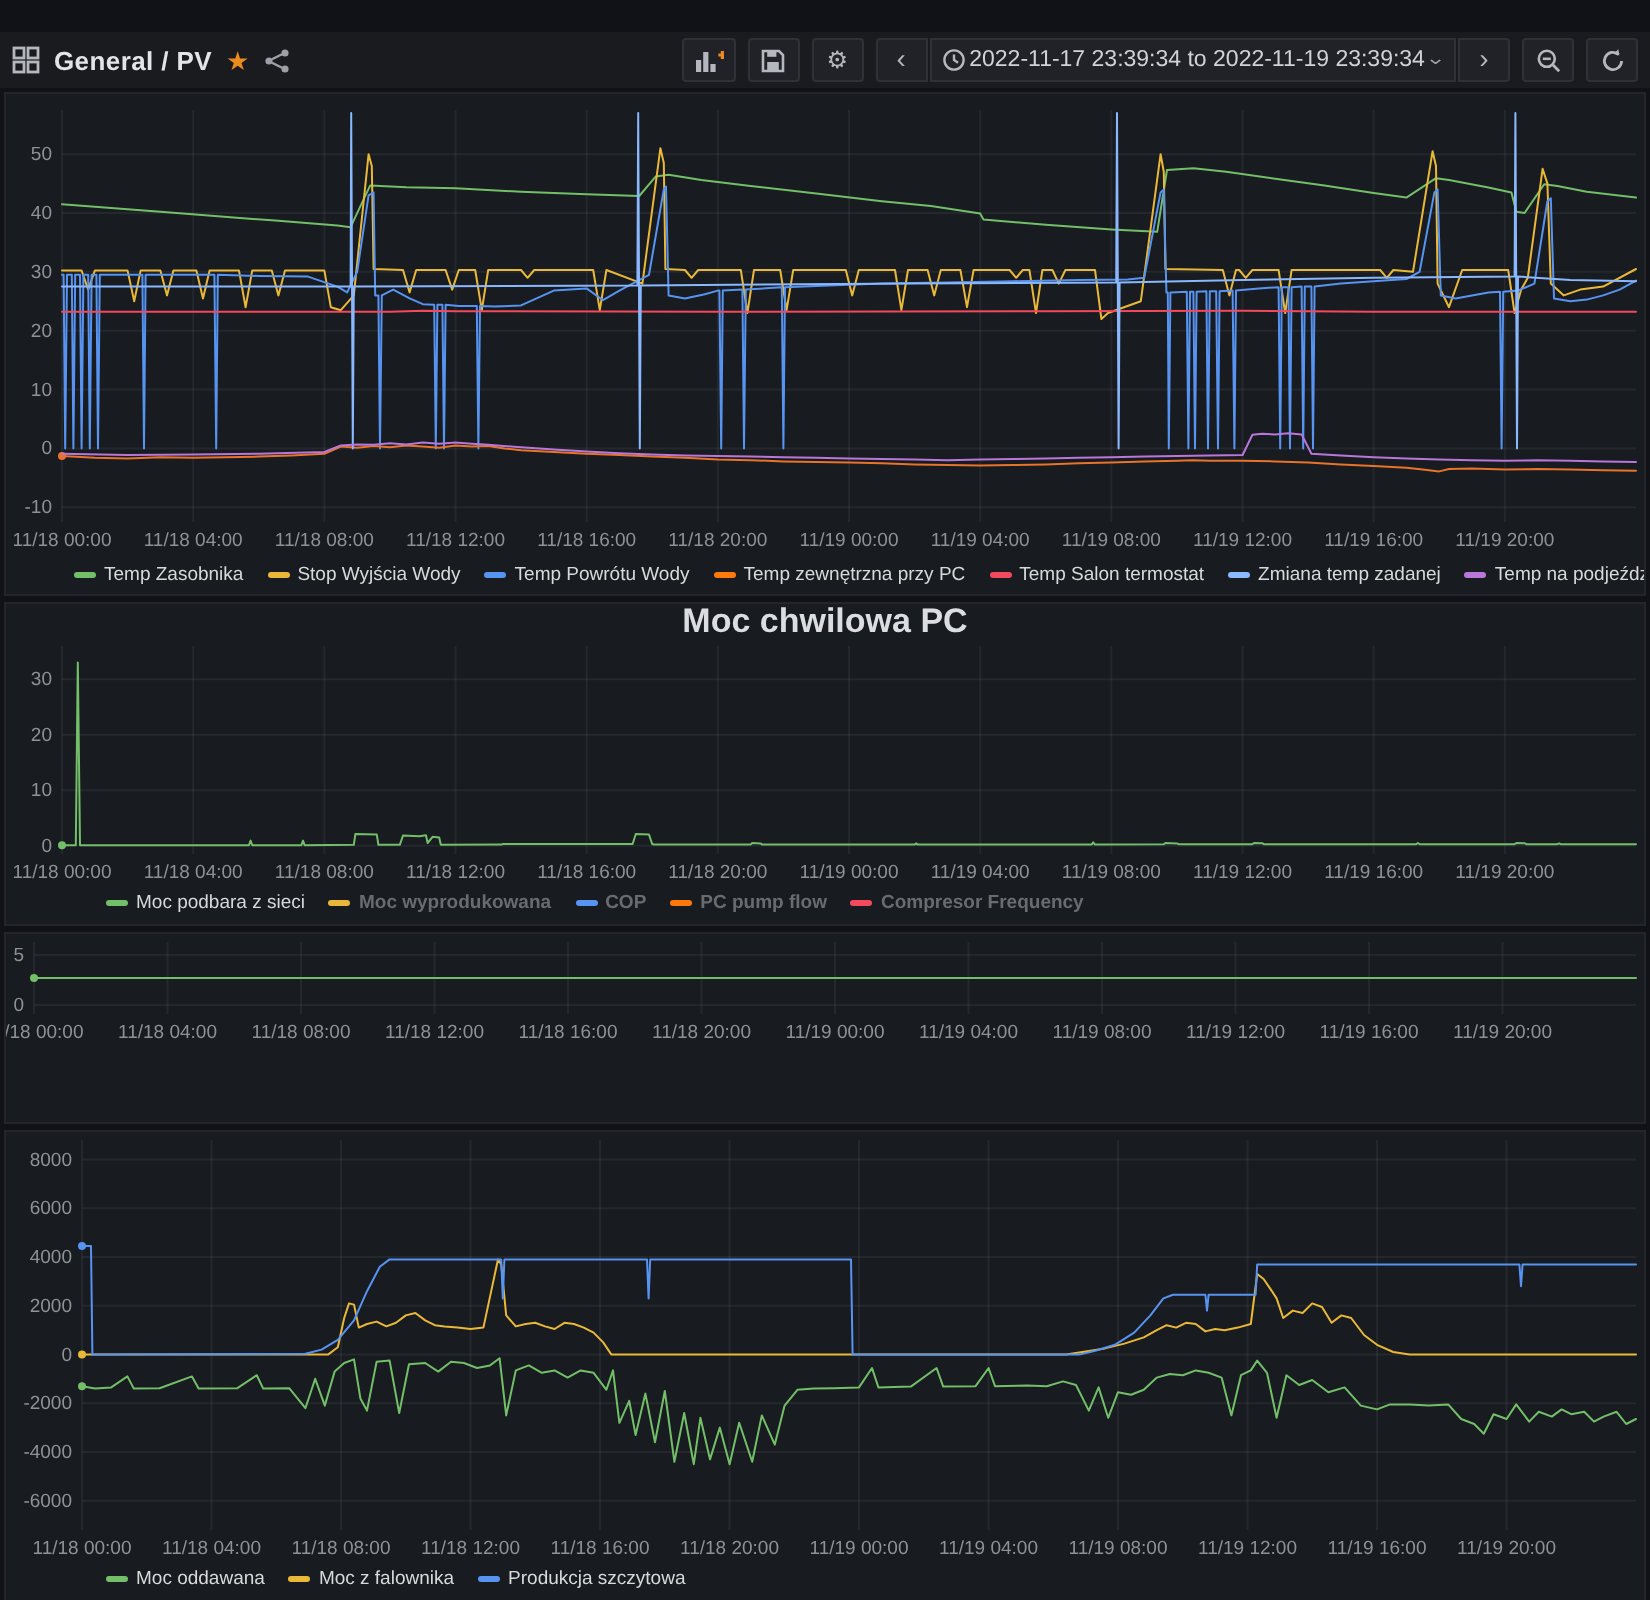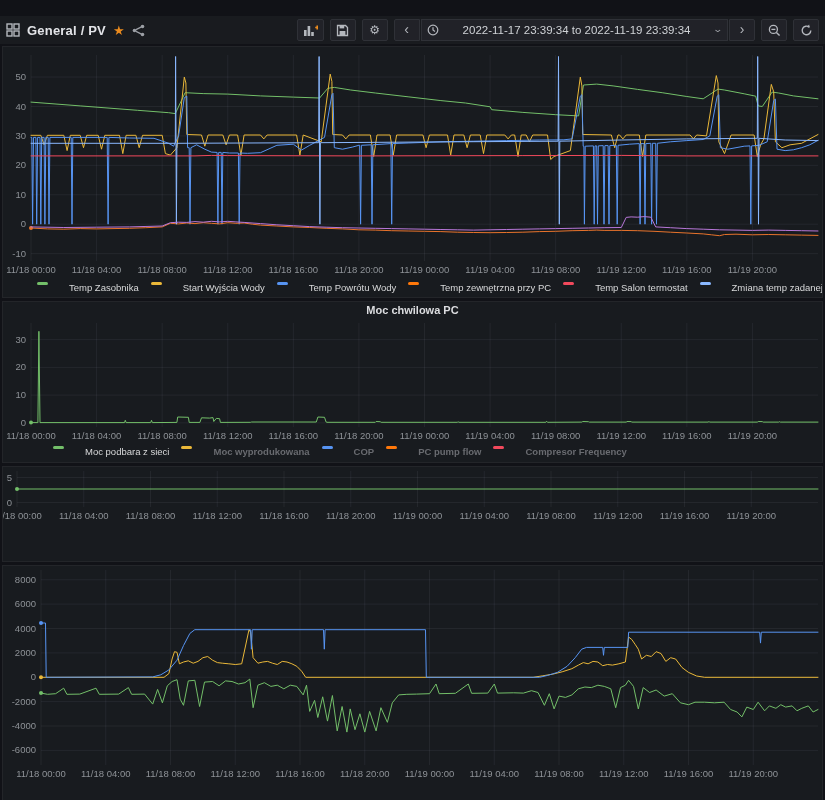--- a/index.html
+++ b/index.html
@@ -12,37 +12,37 @@
   .crumb{color:#e3e4e8;font-size:13px;font-weight:700;letter-spacing:.2px;}
   .star{color:#eb8b1e;font-size:13px;line-height:1;}
   .hright{display:flex;align-items:center;gap:6px;}
   .hbtn{height:22px;min-width:26px;background:#212228;border:1px solid #2f3137;border-radius:2px;
     display:flex;align-items:center;justify-content:center;color:#b4b7bd;font-size:12px;
     padding:0 5px;box-sizing:border-box;cursor:pointer;}
   .tgroup{display:flex;align-items:center;gap:1px;}
   .tgroup .hbtn{border-radius:0;}
   .tgroup .hbtn:first-child{border-radius:2px 0 0 2px;}
   .tgroup .hbtn:last-child{border-radius:0 2px 2px 0;}
-  .trange{display:flex;gap:24px;color:#cfd2d6;font-size:11.5px;white-space:nowrap;}
+  .trange{display:flex;gap:2px;color:#cfd2d6;font-size:11.5px;white-space:nowrap;}
   .caret{font-size:9px;color:#9da0a6;transform:scaleX(1.4);}
   .chev{font-size:14px;line-height:1;margin-top:-2px;}
   .icon-svg{display:block;}
   
   .panel{position:absolute;left:2px;width:821px;background:#181b1f;border:1px solid #232529;
     box-sizing:border-box;}
   .p1{top:30px;height:252px;}
   .p2{top:285px;height:162px;}
   .p3{top:450px;height:96px;}
   .p4{top:549px;height:251px;}
-  .ptitle{height:17px;line-height:17px;text-align:center;color:#dcdde0;font-size:11px;
+  .ptitle{height:17px;line-height:17px;text-align:center;color:#dcdde0;font-size:17px;
     font-weight:700;cursor:pointer;}
   svg.chart{display:block;}
   .legend{display:flex;flex-wrap:nowrap;align-items:center;gap:12px;height:16px;
     font-size:9.5px;color:#d8d9da;overflow:hidden;}
-  .legend .li{display:flex;align-items:flex-start;gap:21px;white-space:nowrap;cursor:pointer;}
+  .legend .li{display:flex;align-items:center;gap:4px;white-space:nowrap;cursor:pointer;}
   .legend .sw{width:11px;height:3px;border-radius:2px;display:inline-block;}
   .legend .dim{color:#696b70;font-weight:bold;}
 </style>
 </head>
 <body>
 
 <div class="page">
 
   <header>
     <div class="hleft">
@@ -165,21 +165,21 @@
         <polyline points="28.0,94.3 172.3,94.3 172.6,7.5 173.4,175.2 173.9,94.3 315.7,93.7 316.1,7.5 316.9,175.2 317.4,93.7 454.3,92.8 555.1,92.2 555.5,7.5 556.3,175.2 556.8,92.2 618.3,91.0 683.8,89.9 754.3,89.3 754.7,7.5 755.5,175.2 756.0,89.3 782.2,91.0 815.0,91.6" fill="none" stroke="#8AB8FF" stroke-width="1" stroke-linejoin="round" stroke-linecap="round"></polyline>
         <polyline points="28.0,177.9 60.8,178.5 93.6,178.2 126.4,177.9 159.2,177.0 167.4,173.7 175.6,173.2 183.8,173.4 192.0,172.6 200.2,173.2 208.4,172.3 216.6,172.9 224.8,172.3 232.9,172.9 241.1,173.4 257.5,174.6 273.9,175.8 290.3,176.7 306.7,177.6 323.1,178.2 339.5,178.7 355.9,179.0 372.3,179.3 388.7,179.6 405.1,179.9 421.5,180.2 437.9,180.5 454.3,180.8 470.7,181.1 487.1,180.8 503.5,180.5 519.9,180.2 536.3,179.9 552.7,179.6 569.1,179.3 585.5,179.0 601.9,178.7 618.3,178.5 623.2,168.4 628.1,167.9 634.6,168.2 641.2,167.6 647.8,168.2 652.7,177.9 667.4,178.7 683.8,179.6 700.2,180.2 716.6,180.8 733.0,181.1 749.4,181.4 765.8,181.1 782.2,181.4 798.6,181.7 815.0,182.0" fill="none" stroke="#B877D9" stroke-width="1" stroke-linejoin="round" stroke-linecap="round"></polyline>
       </svg>
     <div class="legend" id="legend-0" style="padding-left:34px">
         <span class="li">
           <span class="sw" style="background: rgb(115, 191, 105);"></span>
           <span>Temp Zasobnika</span>
         </span>
         <span class="li">
           <span class="sw" style="background: rgb(234, 184, 57);"></span>
-          <span>Start Wyjścia Wody</span>
+          <span>Stop Wyjścia Wody</span>
         </span>
         <span class="li">
           <span class="sw" style="background: rgb(87, 148, 242);"></span>
           <span>Temp Powrótu Wody</span>
         </span>
         <span class="li">
           <span class="sw" style="background: rgb(255, 120, 10);"></span>
           <span>Temp zewnętrzna przy PC</span>
         </span>
         <span class="li">
@@ -336,15 +336,29 @@
         <text x="685.5" y="211" fill="#8e9297" font-size="9.5" text-anchor="middle" font-family="Liberation Sans, sans-serif">11/19 16:00</text>
         <line x1="750.25" y1="4" x2="750.25" y2="199" stroke="rgba(204,204,220,0.07)" stroke-width="1"></line>
         <text x="750.25" y="211" fill="#8e9297" font-size="9.5" text-anchor="middle" font-family="Liberation Sans, sans-serif">11/19 20:00</text>
         <polyline points="38.0,127.1 44.5,128.3 52.6,127.7 60.7,122.2 63.9,128.3 76.8,128.1 93.0,122.2 96.3,128.3 115.7,128.1 125.4,121.6 128.6,128.3 141.6,128.1 149.7,138.1 154.6,123.4 159.4,136.8 164.3,119.8 169.1,115.5 174.0,113.7 177.2,133.2 180.5,139.3 185.3,114.9 191.8,114.3 196.6,140.5 201.5,116.1 209.6,115.5 216.1,119.8 222.5,114.9 229.0,115.5 235.5,118.0 242.0,116.7 246.8,113.1 250.1,141.7 254.9,119.2 261.4,116.7 267.9,120.4 274.3,119.2 280.8,122.8 287.3,119.2 293.8,120.4 300.2,128.9 303.5,119.2 306.7,145.4 311.6,134.4 314.8,151.5 319.7,130.8 324.5,155.1 329.4,129.5 334.2,164.9 339.1,140.5 343.9,166.1 347.2,142.9 352.0,163.7 356.9,147.8 361.8,166.1 366.6,145.4 373.1,164.9 377.9,141.7 384.4,156.3 389.3,136.8 395.7,128.9 403.8,128.3 413.6,128.1 426.5,127.7 433.0,118.0 436.2,127.7 452.4,127.3 465.3,118.0 468.6,127.3 484.8,127.1 491.3,118.0 494.5,127.1 510.7,126.8 520.4,127.1 528.5,124.7 535.0,126.5 541.4,139.3 546.3,127.7 551.1,142.9 556.0,130.1 562.5,131.4 568.9,128.9 575.4,122.8 581.9,121.0 588.4,121.6 594.9,119.2 601.3,120.4 607.8,122.8 612.7,141.7 617.5,121.6 622.4,119.2 625.6,114.3 630.5,120.4 635.3,142.9 640.2,121.6 646.6,126.5 653.1,124.0 661.2,130.1 669.3,127.7 677.4,136.8 685.5,138.7 692.0,136.2 701.7,136.2 711.4,136.8 721.1,136.2 727.6,143.5 734.1,146.0 738.9,150.9 743.8,141.1 750.3,143.5 755.1,136.2 761.6,144.8 766.4,139.9 772.9,142.3 777.8,138.7 782.6,141.1 789.1,139.9 794.0,144.8 798.8,142.3 805.3,139.9 810.1,146.0 815.0,143.5" fill="none" stroke="#73BF69" stroke-width="1" stroke-linejoin="round" stroke-linecap="round"></polyline>
         <circle cx="38" cy="127.09375" r="2" fill="#73BF69"></circle>
         <polyline points="38.0,111.3 161.0,111.3 165.9,107.6 169.1,93.0 171.5,85.7 174.0,86.3 176.4,97.8 180.5,96.0 185.3,94.8 190.2,97.2 195.0,95.4 199.9,91.7 204.7,90.5 209.6,94.2 214.4,96.6 219.3,97.2 225.8,97.8 232.3,98.5 238.7,97.8 246.0,63.7 247.6,66.2 250.1,91.7 254.9,97.2 259.8,96.0 264.6,95.4 269.5,97.2 274.3,98.5 279.2,95.4 284.0,96.0 288.9,97.8 293.8,100.3 298.6,105.2 302.7,111.3 530.1,111.3 539.8,109.8 549.5,108.2 559.2,105.8 568.9,102.7 575.4,99.1 580.3,96.6 585.1,97.8 590.0,95.4 594.9,96.0 599.7,99.7 604.6,98.5 609.4,99.1 615.9,97.8 622.4,96.0 625.6,71.0 628.8,73.5 632.1,78.3 635.3,83.2 638.6,93.0 643.4,89.3 648.3,90.5 653.1,85.7 658.0,87.5 662.8,95.4 667.7,91.7 672.6,93.0 679.0,101.5 685.5,106.4 693.6,110.0 701.7,111.3 815.0,111.3" fill="none" stroke="#EAB839" stroke-width="1" stroke-linejoin="round" stroke-linecap="round"></polyline>
         <circle cx="38" cy="111.25" r="2" fill="#EAB839"></circle>
         <polyline points="38.0,57.0 42.5,57.0 43.2,111.3 149.7,110.9 157.8,108.8 165.9,103.9 174.0,94.2 180.5,79.6 186.9,67.4 191.8,63.7 247.6,63.7 248.4,83.2 249.2,63.7 320.5,63.7 321.3,83.2 322.1,63.7 422.5,63.7 423.3,111.3 536.6,111.3 544.7,109.4 554.4,106.4 564.1,100.3 572.2,91.7 578.7,83.2 583.5,81.4 599.7,81.4 600.5,89.3 601.3,81.4 624.8,81.4 625.6,66.2 756.7,66.2 757.5,77.1 758.3,66.2 815.0,66.2" fill="none" stroke="#5794F2" stroke-width="1" stroke-linejoin="round" stroke-linecap="round"></polyline>
         <circle cx="38" cy="57.015625" r="2" fill="#5794F2"></circle>
       </svg>
+    <div class="legend" id="legend-3" style="padding-left:50px">
+        <span class="li">
+          <span class="sw" style="background: rgb(115, 191, 105);"></span>
+          <span>Moc oddawana</span>
+        </span>
+        <span class="li">
+          <span class="sw" style="background: rgb(234, 184, 57);"></span>
+          <span>Moc z falownika</span>
+        </span>
+        <span class="li">
+          <span class="sw" style="background: rgb(87, 148, 242);"></span>
+          <span>Produkcja szczytowa</span>
+        </span>
+      </div>
   </section>
 
 </div>
 
 </body></html>

